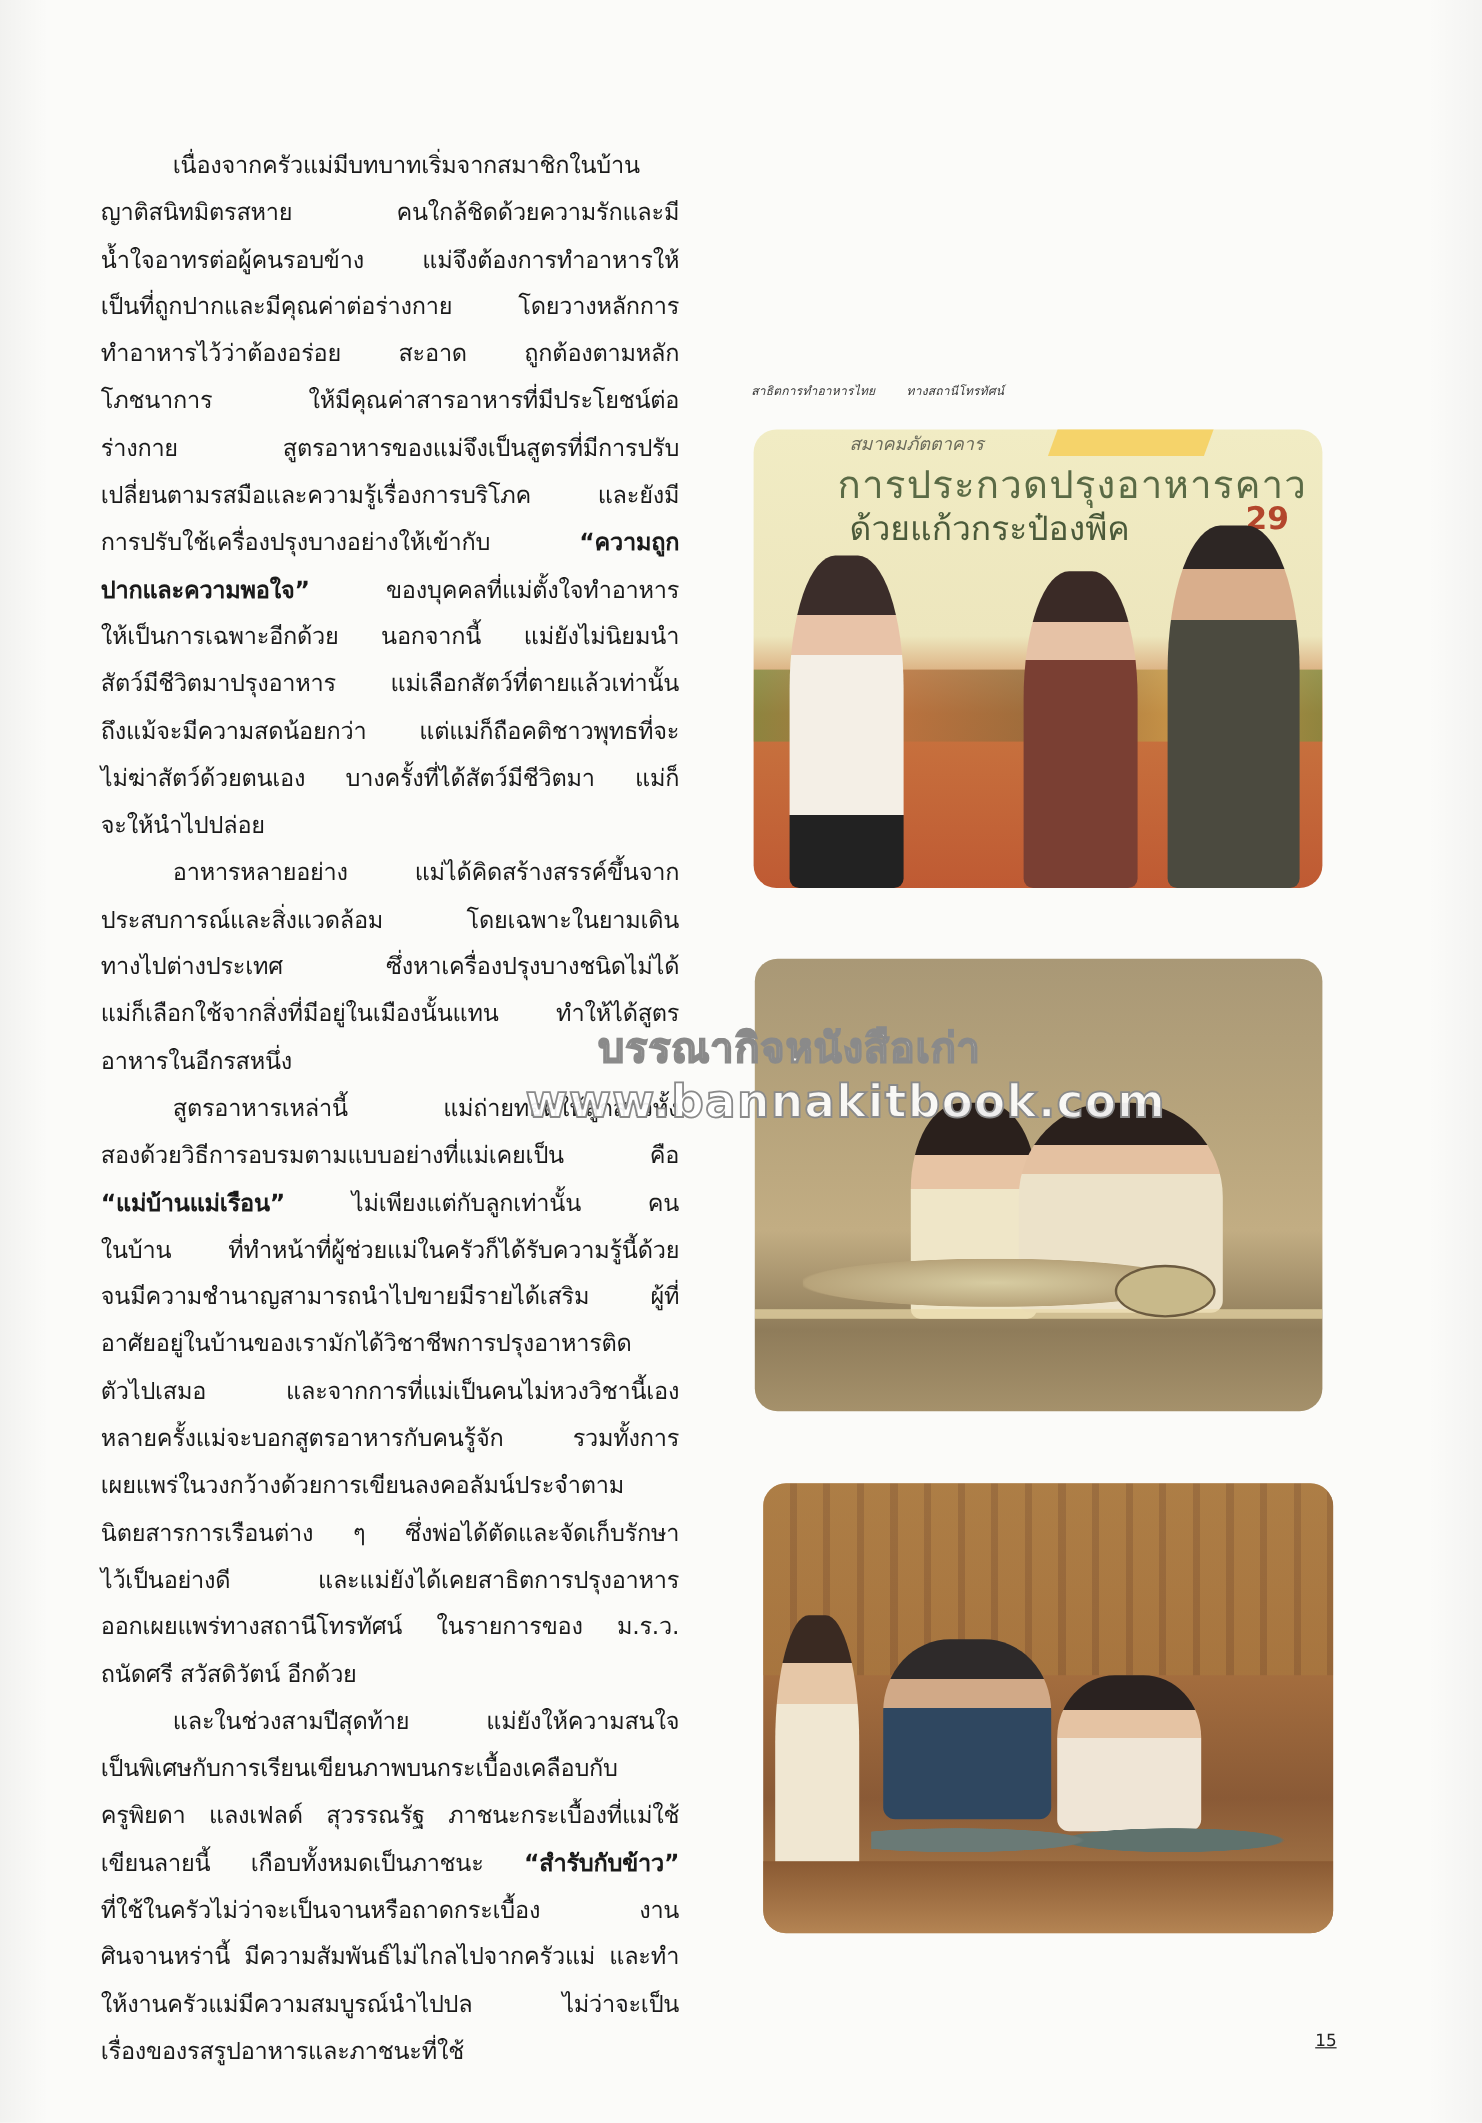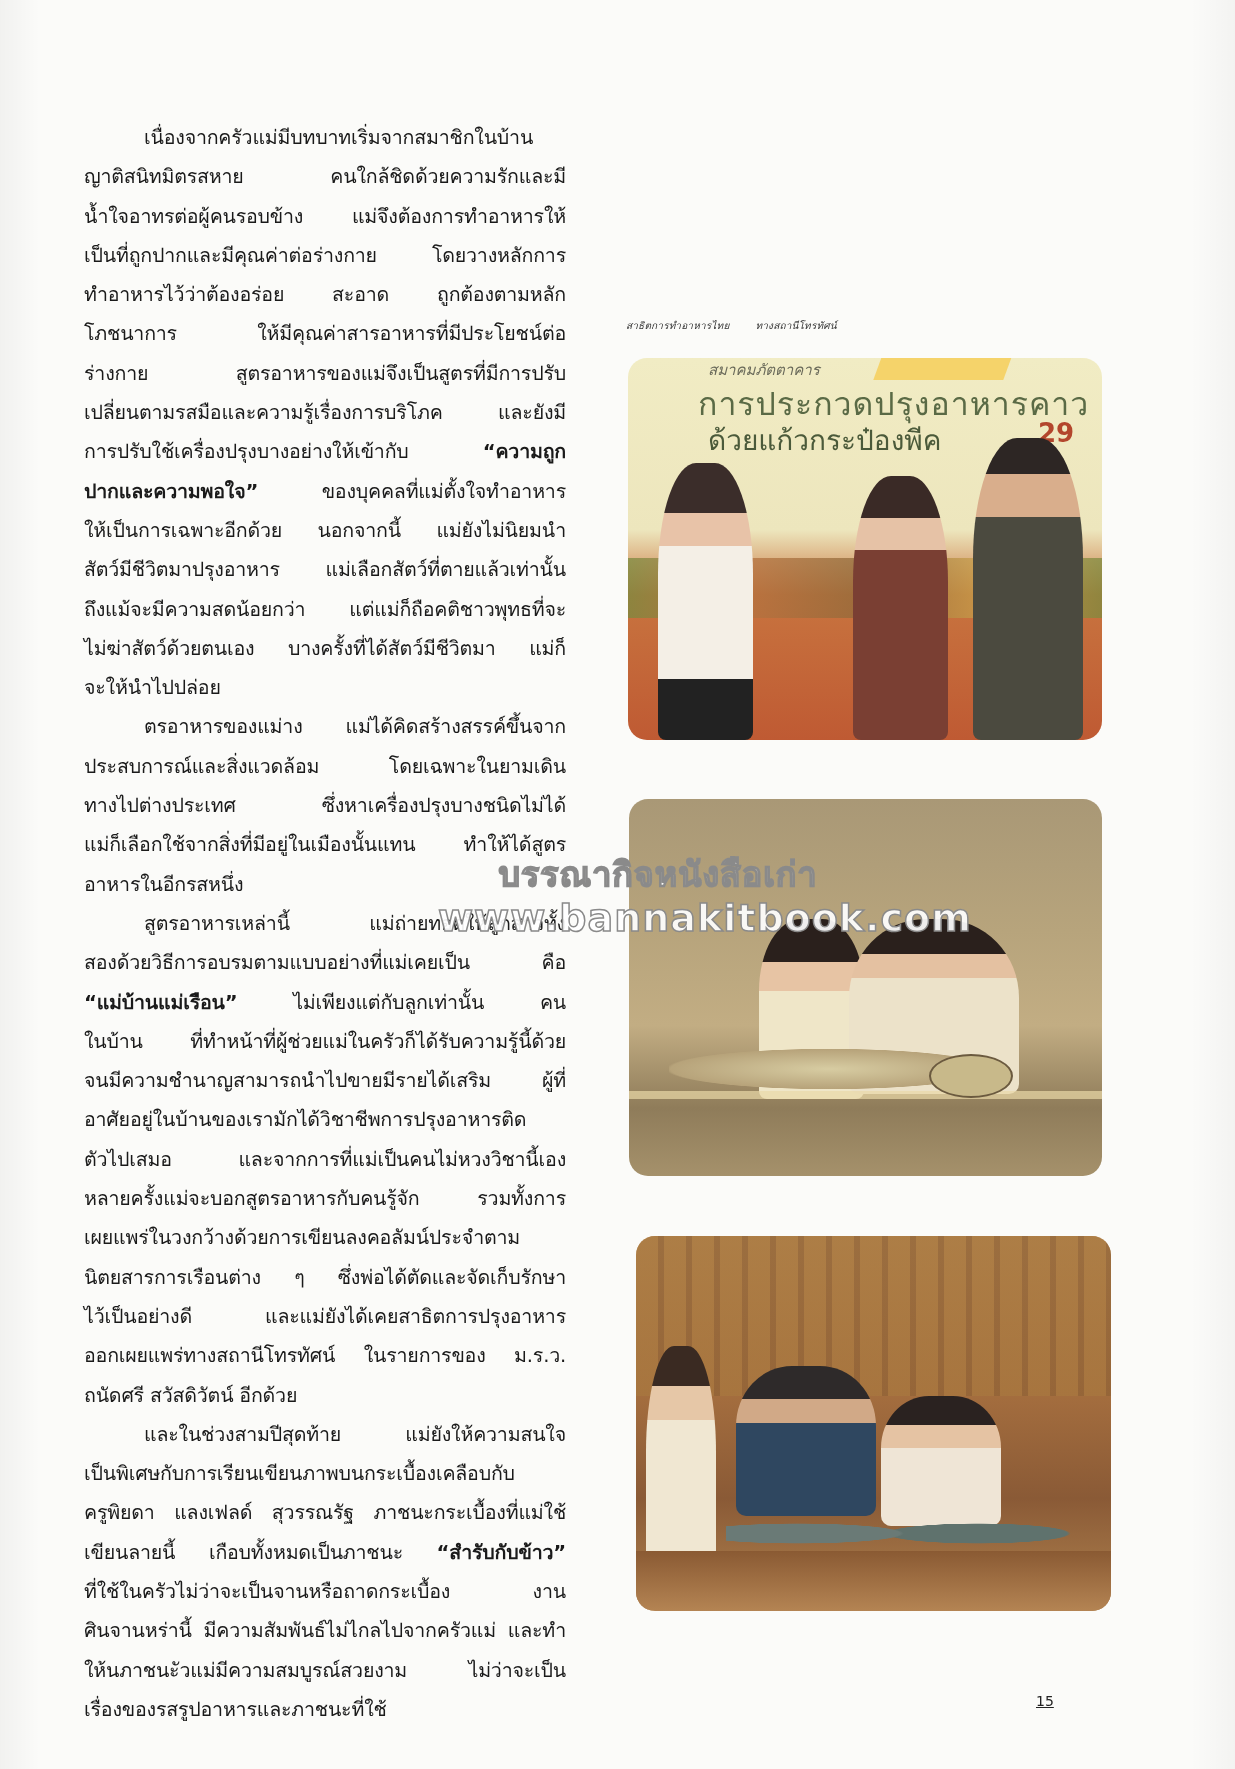--- a/index.html
+++ b/index.html
@@ -55,21 +55,21 @@
     .watermark {
       position: absolute; left: 418px; top: 852px; width: 440px; text-align: center;
       color: rgba(255,255,255,0.92);
       -webkit-text-stroke: 1.5px #8a8a8a;
       font-size: 34px; line-height: 44px; font-weight: bold; letter-spacing: 1px;
       pointer-events: none;
       margin-left: 20px;
     }
     .watermark .wm-url { font-size: 38px; }
     .page-number {
-      position: absolute; left: 1036px; top: 1693px; font-size: 14px; color: #222; text-decoration: underline;
+      position: absolute; left: 1096px; top: 1693px; font-size: 14px; color: #222; text-decoration: underline;
     }
   </style>
 </head>
 <body>
 
 <div class="page-shadow"></div>
 
 <div class="text-col" id="text-col">
     <span class="line indent"><span>เนื่องจากครัวแม่มีบทบาทเริ่มจากสมาชิกในบ้าน</span></span>
     <span class="line"><span>ญาติสนิทมิตรสหาย   คนใกล้ชิดด้วยความรักและมี</span></span>
@@ -79,21 +79,21 @@
     <span class="line"><span>โภชนาการ   ให้มีคุณค่าสารอาหารที่มีประโยชน์ต่อ</span></span>
     <span class="line"><span>ร่างกาย   สูตรอาหารของแม่จึงเป็นสูตรที่มีการปรับ</span></span>
     <span class="line"><span>เปลี่ยนตามรสมือและความรู้เรื่องการบริโภค และยังมี</span></span>
     <span class="line"><span>การปรับใช้เครื่องปรุงบางอย่างให้เข้ากับ </span><b>“ความถูก</b></span>
     <span class="line"><b>ปากและความพอใจ”</b><span> ของบุคคลที่แม่ตั้งใจทำอาหาร</span></span>
     <span class="line"><span>ให้เป็นการเฉพาะอีกด้วย นอกจากนี้ แม่ยังไม่นิยมนำ</span></span>
     <span class="line"><span>สัตว์มีชีวิตมาปรุงอาหาร แม่เลือกสัตว์ที่ตายแล้วเท่านั้น</span></span>
     <span class="line"><span>ถึงแม้จะมีความสดน้อยกว่า แต่แม่ก็ถือคติชาวพุทธที่จะ</span></span>
     <span class="line"><span>ไม่ฆ่าสัตว์ด้วยตนเอง บางครั้งที่ได้สัตว์มีชีวิตมา แม่ก็</span></span>
     <span class="line last"><span>จะให้นำไปปล่อย</span></span>
-    <span class="line indent"><span>ตรอาหารของแม่าง   แม่ได้คิดสร้างสรรค์ขึ้นจาก</span></span>
+    <span class="line indent"><span>อาหารหลายอย่าง   แม่ได้คิดสร้างสรรค์ขึ้นจาก</span></span>
     <span class="line"><span>ประสบการณ์และสิ่งแวดล้อม  โดยเฉพาะในยามเดิน</span></span>
     <span class="line"><span>ทางไปต่างประเทศ   ซึ่งหาเครื่องปรุงบางชนิดไม่ได้</span></span>
     <span class="line"><span>แม่ก็เลือกใช้จากสิ่งที่มีอยู่ในเมืองนั้นแทน ทำให้ได้สูตร</span></span>
     <span class="line last"><span>อาหารในอีกรสหนึ่ง</span></span>
     <span class="line indent"><span>สูตรอาหารเหล่านี้  แม่ถ่ายทอดให้ลูกสาวทั้ง</span></span>
     <span class="line"><span>สองด้วยวิธีการอบรมตามแบบอย่างที่แม่เคยเป็น   คือ</span></span>
     <span class="line"><b>“แม่บ้านแม่เรือน”</b><span> ไม่เพียงแต่กับลูกเท่านั้น   คน</span></span>
     <span class="line"><span>ในบ้าน ที่ทำหน้าที่ผู้ช่วยแม่ในครัวก็ได้รับความรู้นี้ด้วย</span></span>
     <span class="line"><span>จนมีความชำนาญสามารถนำไปขายมีรายได้เสริม ผู้ที่</span></span>
     <span class="line"><span>อาศัยอยู่ในบ้านของเรามักได้วิชาชีพการปรุงอาหารติด</span></span>
@@ -103,21 +103,21 @@
     <span class="line"><span>นิตยสารการเรือนต่าง ๆ ซึ่งพ่อได้ตัดและจัดเก็บรักษา</span></span>
     <span class="line"><span>ไว้เป็นอย่างดี   และแม่ยังได้เคยสาธิตการปรุงอาหาร</span></span>
     <span class="line"><span>ออกเผยแพร่ทางสถานีโทรทัศน์ ในรายการของ ม.ร.ว.</span></span>
     <span class="line last"><span>ถนัดศรี  สวัสดิวัตน์  อีกด้วย</span></span>
     <span class="line indent"><span>และในช่วงสามปีสุดท้าย   แม่ยังให้ความสนใจ</span></span>
     <span class="line"><span>เป็นพิเศษกับการเรียนเขียนภาพบนกระเบื้องเคลือบกับ</span></span>
     <span class="line"><span>ครูพิยดา แลงเฟลด์ สุวรรณรัฐ ภาชนะกระเบื้องที่แม่ใช้</span></span>
     <span class="line"><span>เขียนลายนี้ เกือบทั้งหมดเป็นภาชนะ </span><b>“สำรับกับข้าว”</b></span>
     <span class="line"><span>ที่ใช้ในครัวไม่ว่าจะเป็นจานหรือถาดกระเบื้อง   งาน</span></span>
     <span class="line"><span>ศินจานหร่านี้ มีความสัมพันธ์ไม่ไกลไปจากครัวแม่ และทำ</span></span>
-    <span class="line"><span>ให้นภาชนะัวแม่มีความสมบูรณ์สวยงาม   ไม่ว่าจะเป็น</span></span>
+    <span class="line"><span>ให้งานครัวแม่มีความสมบูรณ์นำไปปล   ไม่ว่าจะเป็น</span></span>
     <span class="line last"><span>เรื่องของรสรูปอาหารและภาชนะที่ใช้</span></span>
   </div>
 
 <div class="caption">
   <span>สาธิตการทำอาหารไทย</span><span>ทางสถานีโทรทัศน์</span>
 </div>
 
 <div class="photo photo-1">
   <div class="banner"></div>
   <div class="sign-sub">สมาคมภัตตาคาร</div>

